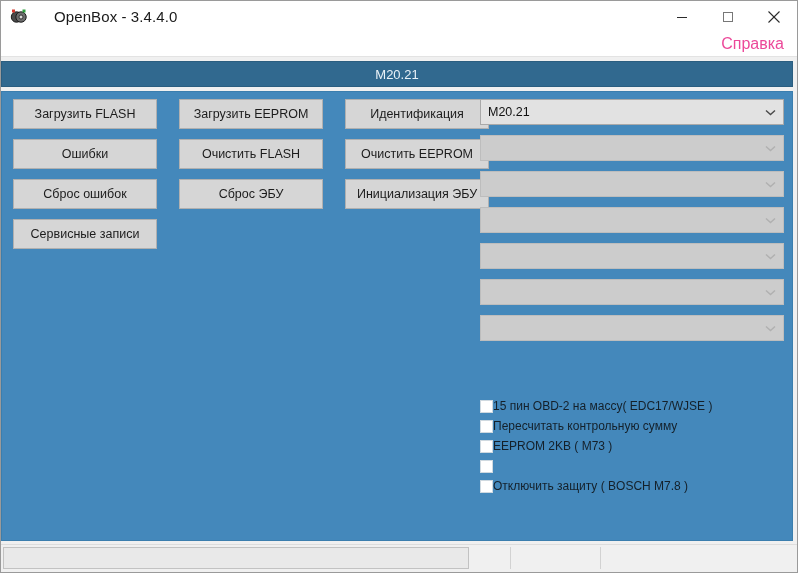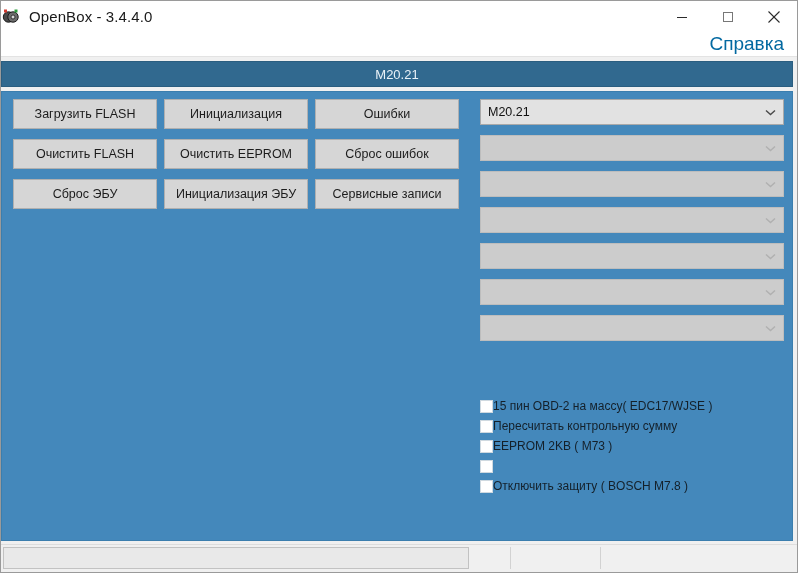--- a/index.html
+++ b/index.html
@@ -32,22 +32,22 @@
     height: 31px;
     min-height: 31px;
     background: #ffffff;
     display: flex;
     align-items: center;
     position: relative;
   }
   .title-left {
     display: flex;
     align-items: center;
-    padding-left: 1px;
-    gap: 9px;
+    padding-left: 9px;
+    gap: 26px;
   }
   .app-icon {
     width: 18px;
     height: 18px;
     position: relative;
     flex: none;
   }
   .app-title {
     font-size: 15px;
     color: #1a1a1a;
@@ -80,22 +80,22 @@
     min-height: 25px;
     background: #ffffff;
     display: flex;
     align-items: center;
     justify-content: flex-end;
     padding-right: 9px;
     border-bottom: 1px solid #e3e3e3;
     box-sizing: border-box;
   }
   .menu-item {
-    font-size: 19px;
-    color: #0369a1;
+    font-size: 16px;
+    color: #ec4899;
     padding: 1px 4px;
     white-space: nowrap;
   }
 
   
   .client {
     flex: 1;
     background: #f0f0f0;
     position: relative;
     padding: 4px 4px 0 0;
@@ -132,21 +132,21 @@
   }
 
   
   .btn-grid {
     position: absolute;
     left: 11px;
     top: 7px;
     display: grid;
     grid-template-columns: 144px 144px 144px;
     grid-auto-rows: 30px;
-    gap: 10px 7px;
+    gap: 10px 22px;
   }
   .flat-btn {
     background: #d6d6d6;
     border: 1px solid #b0b0b0;
     box-sizing: border-box;
     display: flex;
     align-items: center;
     justify-content: center;
     font-size: 12.5px;
     color: #1c1c1c;
@@ -336,21 +336,22 @@
   <div class="client">
 
     <div class="model-header">
       <span>M20.21</span>
     </div>
 
     <div class="blue-panel">
 
       <div class="btn-grid">
         <div class="flat-btn">Загрузить FLASH</div>
-        <div class="flat-btn">Инициализация</div>
+        <div class="flat-btn">Загрузить EEPROM</div>
+        <div class="flat-btn">Идентификация</div>
         <div class="flat-btn">Ошибки</div>
         <div class="flat-btn">Очистить FLASH</div>
         <div class="flat-btn">Очистить EEPROM</div>
         <div class="flat-btn">Сброс ошибок</div>
         <div class="flat-btn">Сброс ЭБУ</div>
         <div class="flat-btn">Инициализация ЭБУ</div>
         <div class="flat-btn">Сервисные записи</div>
       </div>
 
 

